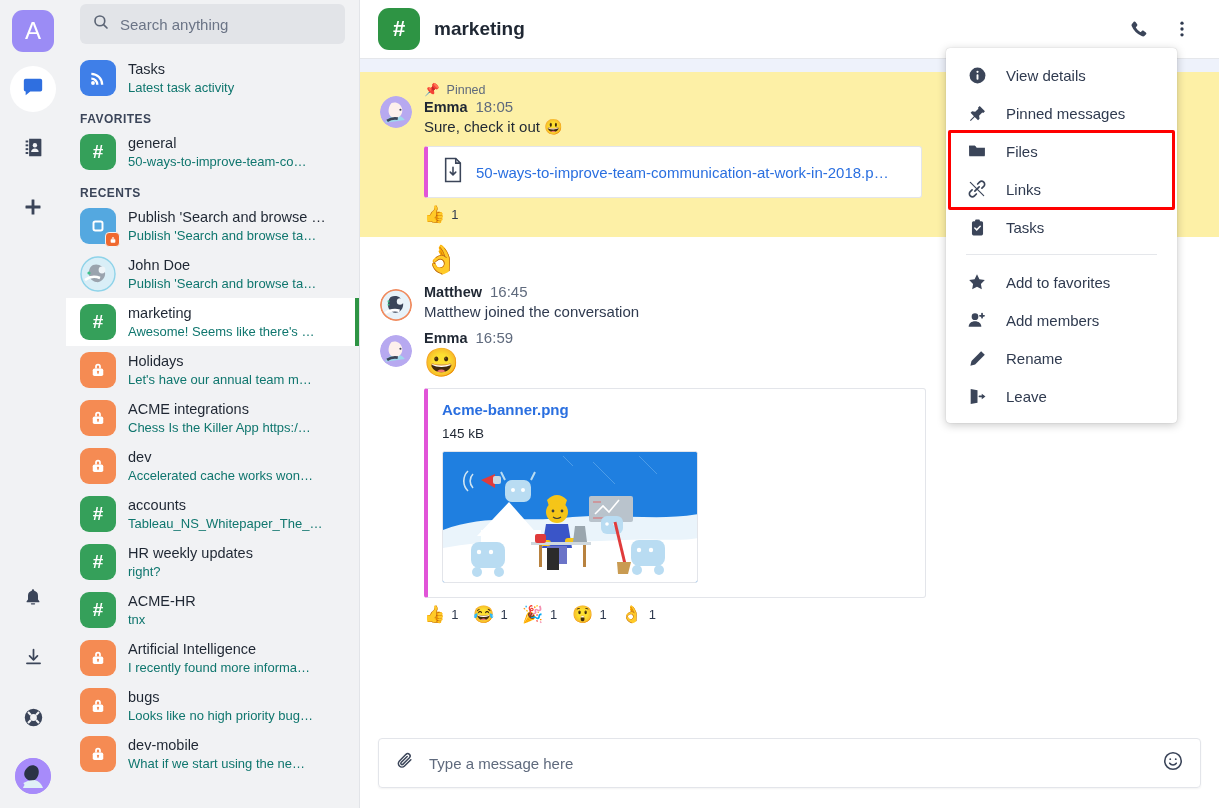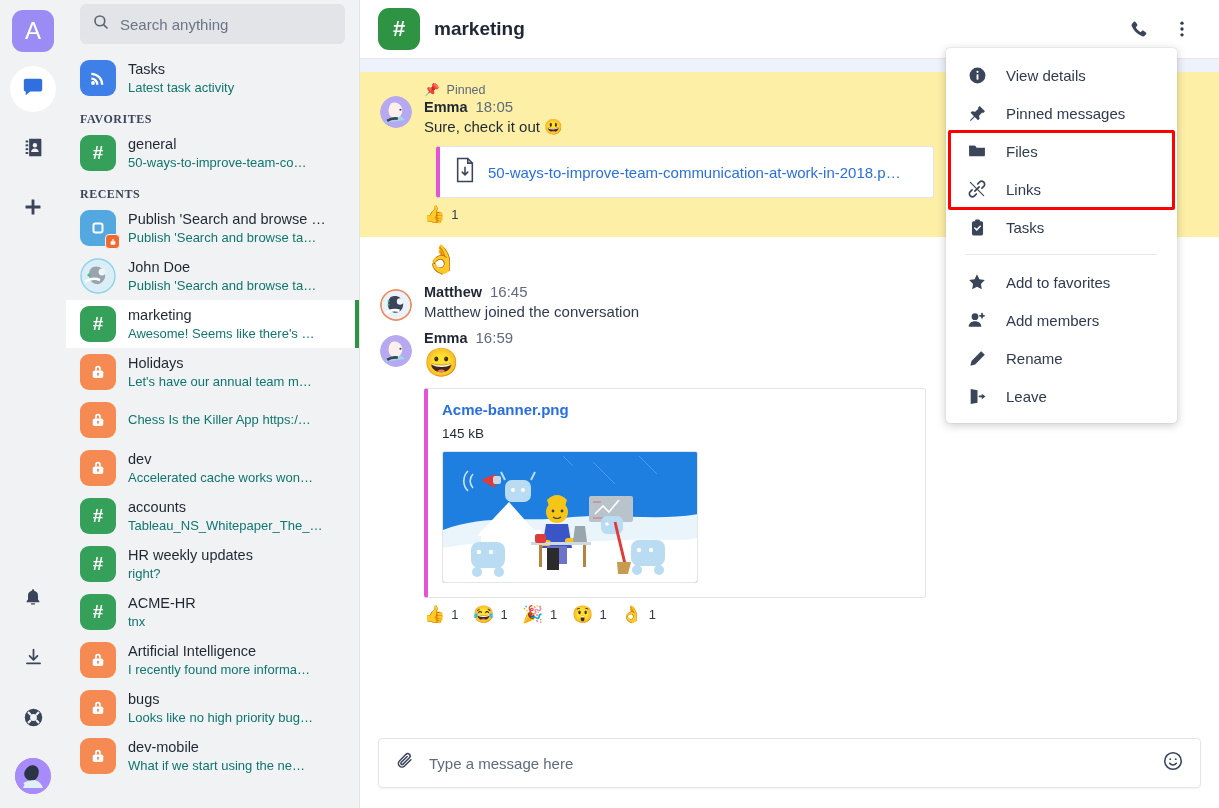--- a/index.html
+++ b/index.html
@@ -90,21 +90,21 @@
   .sb-title {
     font-size: 14.5px; color: #1f2733; line-height: 19px;
     white-space: nowrap; overflow: hidden; text-overflow: ellipsis;
   }
   .sb-sub {
     font-size: 13px; color: #0f766e; line-height: 18px;
     white-space: nowrap; overflow: hidden; text-overflow: ellipsis;
   }
   .sb-section {
     font-size: 12px; font-weight: 700; letter-spacing: .5px;
-    color: #3b4559; padding: 10px 14px 2px 14px; font-family: Liberation Serif, serif;
+    color: #3b4559; padding: 10px 14px 2px 14px;
   }
   .badge-lock {
     position: absolute; right: -4px; bottom: -3px;
     width: 15px; height: 15px; border-radius: 4px;
     background: #f0692f; border: 1.5px solid #f1f2f4;
     display:flex;align-items:center;justify-content:center;
   }
 
   
   .main { flex: 1 1 auto; height: 808px; display: flex; flex-direction: column; min-width: 0; background:#fff; position: relative; }
@@ -138,21 +138,21 @@
   .msg-author { font-size: 14.5px; font-weight: 700; color: #1f2733; }
   .msg-time { font-size: 15px; color: #5f6a7d; }
   .msg-text { font-size: 15px; color: #1f2733; line-height: 22px; margin-top: 1px; }
   .msg-text.system { color: #2f3a4f; }
   .big-emoji { font-size: 28px; line-height: 34px; }
 
   .file-card {
     margin-top: 8px; background: #fff; border: 1px solid #e3e5ea; border-radius: 3px;
     border-left: 4px solid #e154d8;
     display: flex; align-items: center; gap: 12px;
-    padding: 10px 14px; max-width: 498px; margin-left: 12px;
+    padding: 10px 14px; max-width: 498px;
   }
   .file-link {
     color: #2a6fe0; font-size: 15px; white-space: nowrap; overflow: hidden; text-overflow: ellipsis;
   }
   .img-card {
     margin-top: 8px; background:#fff; border: 1px solid #e3e5ea; border-radius: 3px;
     border-left: 4px solid #e154d8; padding: 12px 14px 14px 14px; max-width: 502px;
   }
   .img-name { color: #2a6fe0; font-size: 15px; font-weight: 700; }
   .img-size { font-size: 13.5px; color: #1f2733; margin-top: 8px; }
@@ -382,20 +382,21 @@
       <div class="sb-row">
         <div class="sb-avatar lock">
           <svg width="18" height="18" viewBox="0 0 24 24" fill="#fff">
             <rect x="5" y="10" width="14" height="10" rx="2.4"></rect>
             <path d="M8.2 10V7.4a3.8 3.8 0 0 1 7.6 0V10h-2.3V7.4a1.5 1.5 0 0 0-3 0V10z"></path>
             <circle cx="12" cy="14.4" r="1.5" fill="#f58b53"></circle>
             <rect x="11.3" y="14.4" width="1.4" height="3" fill="#f58b53"></rect>
           </svg>
         </div>
         <div class="sb-text">
+          <div class="sb-title">ACME integrations</div>
           <div class="sb-sub">Chess Is the Killer App https:/…</div>
         </div>
       </div>
 
       <div class="sb-row">
         <div class="sb-avatar lock">
           <svg width="18" height="18" viewBox="0 0 24 24" fill="#fff">
             <rect x="5" y="10" width="14" height="10" rx="2.4"></rect>
             <path d="M8.2 10V7.4a3.8 3.8 0 0 1 7.6 0V10h-2.3V7.4a1.5 1.5 0 0 0-3 0V10z"></path>
             <circle cx="12" cy="14.4" r="1.5" fill="#f58b53"></circle>

